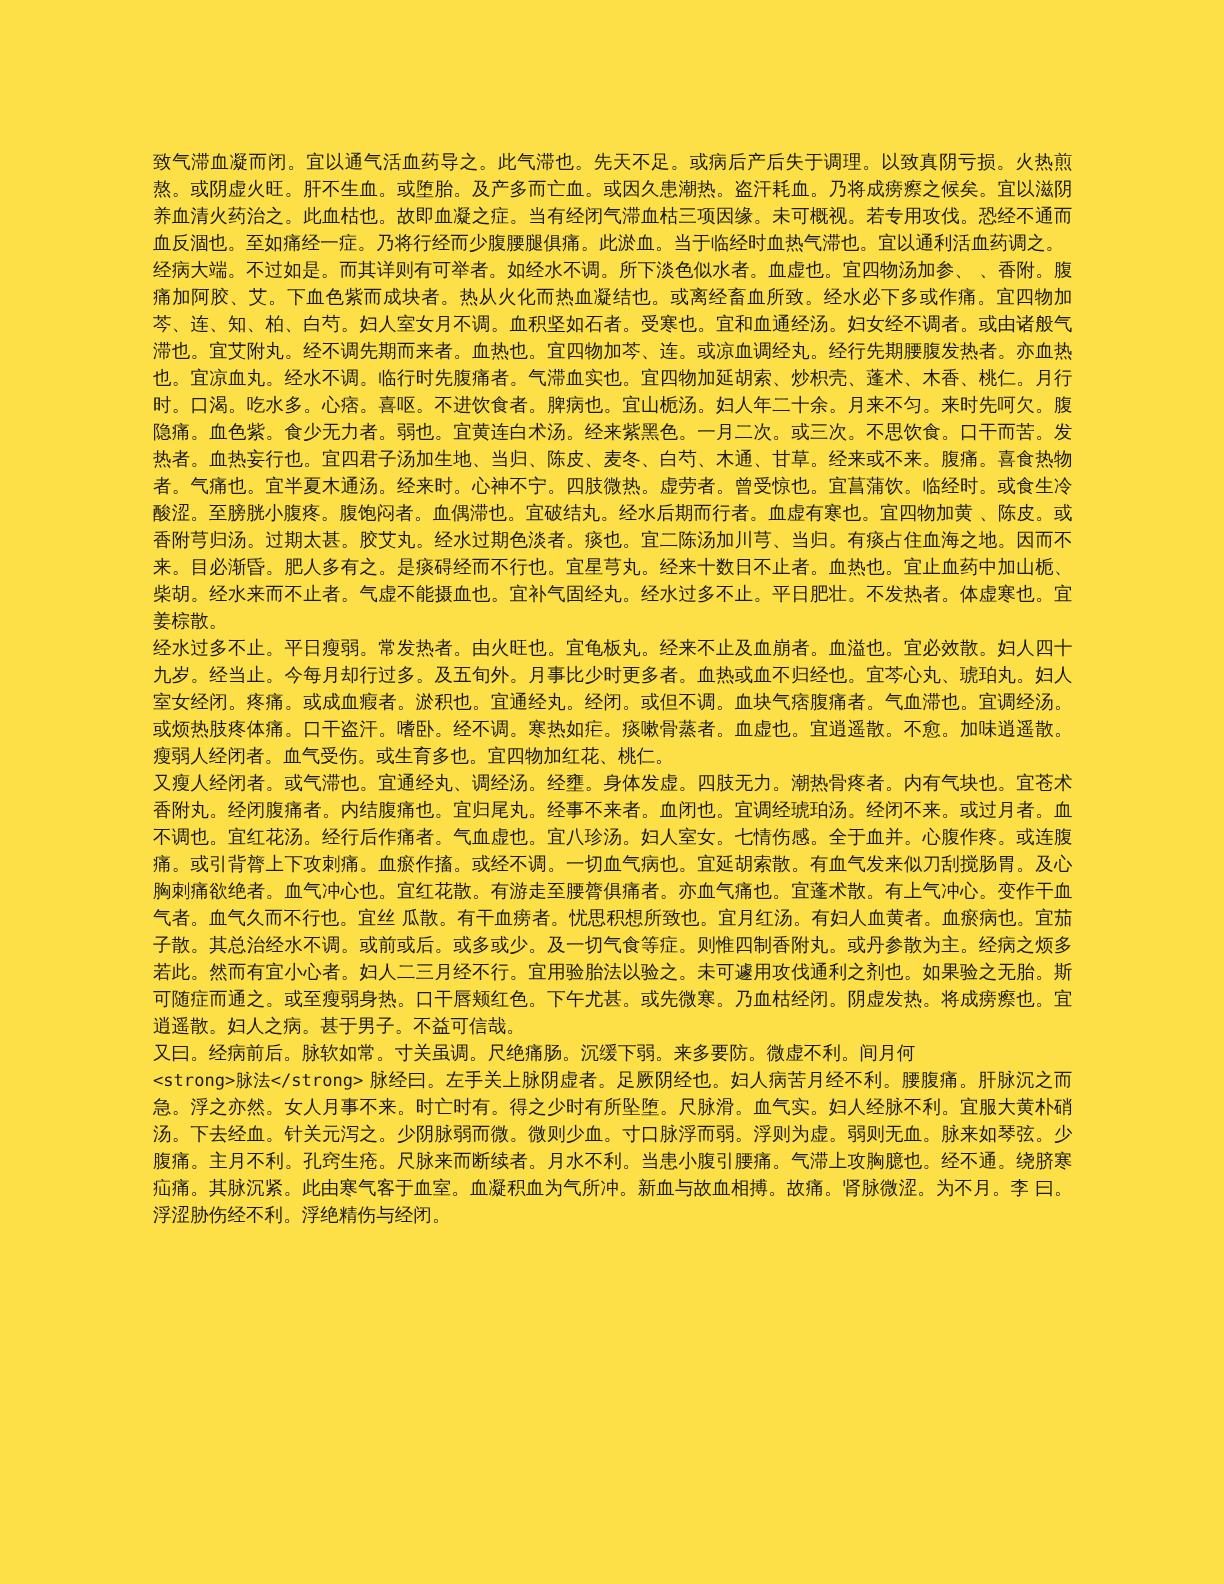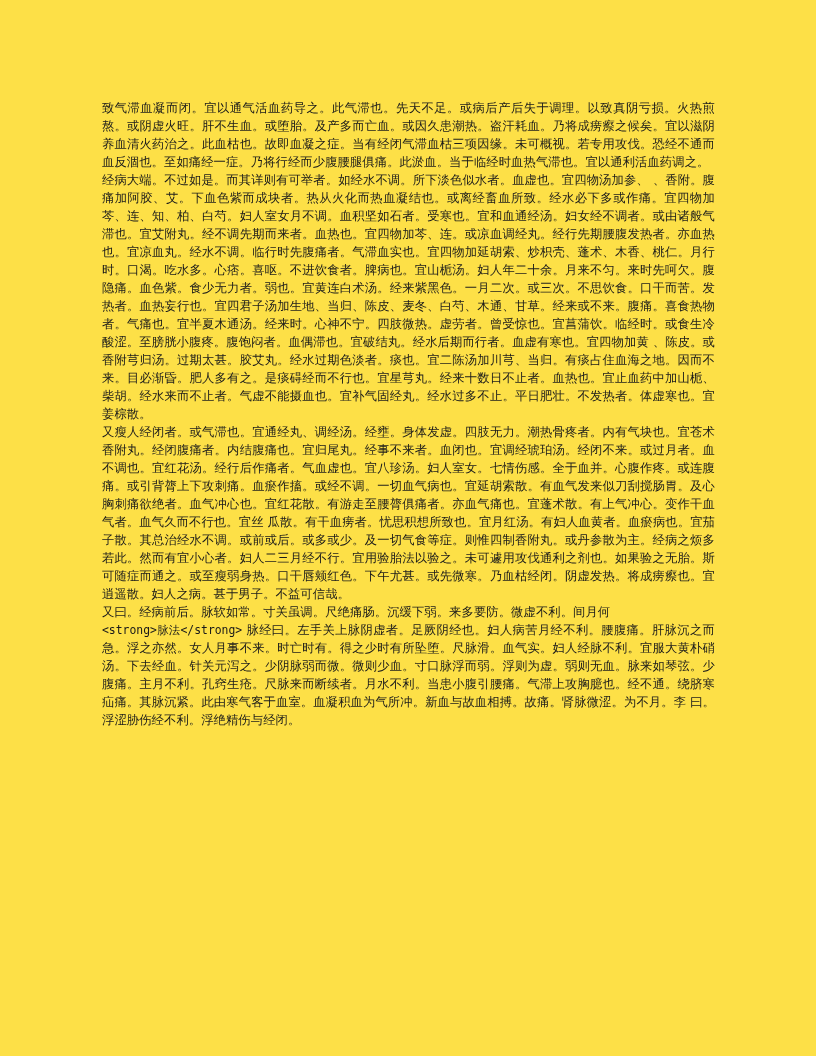--- a/index.html
+++ b/index.html
@@ -49,20 +49,21 @@
 </head>
 <body>
 
 <div class="page">
   <div class="text-column">
 
     <p class="para">致气滞血凝而闭。宜以通气活血药导之。此气滞也。先天不足。或病后产后失于调理。以致真阴亏损。火热煎熬。或阴虚火旺。肝不生血。或堕胎。及产多而亡血。或因久患潮热。盗汗耗血。乃将成痨瘵之候矣。宜以滋阴养血清火药治之。此血枯也。故即血凝之症。当有经闭气滞血枯三项因缘。未可概视。若专用攻伐。恐经不通而血反涸也。至如痛经一症。乃将行经而少腹腰腿俱痛。此淤血。当于临经时血热气滞也。宜以通利活血药调之。</p>
 
     <p class="para">经病大端。不过如是。而其详则有可举者。如经水不调。所下淡色似水者。血虚也。宜四物汤加参、 、香附。腹痛加阿胶、艾。下血色紫而成块者。热从火化而热血凝结也。或离经畜血所致。经水必下多或作痛。宜四物加芩、连、知、柏、白芍。妇人室女月不调。血积坚如石者。受寒也。宜和血通经汤。妇女经不调者。或由诸般气滞也。宜艾附丸。经不调先期而来者。血热也。宜四物加芩、连。或凉血调经丸。经行先期腰腹发热者。亦血热也。宜凉血丸。经水不调。临行时先腹痛者。气滞血实也。宜四物加延胡索、炒枳壳、蓬术、木香、桃仁。月行时。口渴。吃水多。心痞。喜呕。不进饮食者。脾病也。宜山栀汤。妇人年二十余。月来不匀。来时先呵欠。腹隐痛。血色紫。食少无力者。弱也。宜黄连白术汤。经来紫黑色。一月二次。或三次。不思饮食。口干而苦。发热者。血热妄行也。宜四君子汤加生地、当归、陈皮、麦冬、白芍、木通、甘草。经来或不来。腹痛。喜食热物者。气痛也。宜半夏木通汤。经来时。心神不宁。四肢微热。虚劳者。曾受惊也。宜菖蒲饮。临经时。或食生冷酸涩。至膀胱小腹疼。腹饱闷者。血偶滞也。宜破结丸。经水后期而行者。血虚有寒也。宜四物加黄 、陈皮。或香附芎归汤。过期太甚。胶艾丸。经水过期色淡者。痰也。宜二陈汤加川芎、当归。有痰占住血海之地。因而不来。目必渐昏。肥人多有之。是痰碍经而不行也。宜星芎丸。经来十数日不止者。血热也。宜止血药中加山栀、柴胡。经水来而不止者。气虚不能摄血也。宜补气固经丸。经水过多不止。平日肥壮。不发热者。体虚寒也。宜姜棕散。</p>
 
+    <p class="para">经水过多不止。平日瘦弱。常发热者。由火旺也。宜龟板丸。经来不止及血崩者。血溢也。宜必效散。妇人四十九岁。经当止。今每月却行过多。及五旬外。月事比少时更多者。血热或血不归经也。宜芩心丸、琥珀丸。妇人室女经闭。疼痛。或成血瘕者。淤积也。宜通经丸。经闭。或但不调。血块气痞腹痛者。气血滞也。宜调经汤。或烦热肢疼体痛。口干盗汗。嗜卧。经不调。寒热如疟。痰嗽骨蒸者。血虚也。宜逍遥散。不愈。加味逍遥散。瘦弱人经闭者。血气受伤。或生育多也。宜四物加红花、桃仁。</p>
 
     <p class="para">又瘦人经闭者。或气滞也。宜通经丸、调经汤。经壅。身体发虚。四肢无力。潮热骨疼者。内有气块也。宜苍术香附丸。经闭腹痛者。内结腹痛也。宜归尾丸。经事不来者。血闭也。宜调经琥珀汤。经闭不来。或过月者。血不调也。宜红花汤。经行后作痛者。气血虚也。宜八珍汤。妇人室女。七情伤感。全于血并。心腹作疼。或连腹痛。或引背膂上下攻刺痛。血瘀作搐。或经不调。一切血气病也。宜延胡索散。有血气发来似刀刮搅肠胃。及心胸刺痛欲绝者。血气冲心也。宜红花散。有游走至腰膂俱痛者。亦血气痛也。宜蓬术散。有上气冲心。变作干血气者。血气久而不行也。宜丝 瓜散。有干血痨者。忧思积想所致也。宜月红汤。有妇人血黄者。血瘀病也。宜茄子散。其总治经水不调。或前或后。或多或少。及一切气食等症。则惟四制香附丸。或丹参散为主。经病之烦多若此。然而有宜小心者。妇人二三月经不行。宜用验胎法以验之。未可遽用攻伐通利之剂也。如果验之无胎。斯可随症而通之。或至瘦弱身热。口干唇颊红色。下午尤甚。或先微寒。乃血枯经闭。阴虚发热。将成痨瘵也。宜逍遥散。妇人之病。甚于男子。不益可信哉。</p>
 
     <p class="para">又曰。经病前后。脉软如常。寸关虽调。尺绝痛肠。沉缓下弱。来多要防。微虚不利。间月何</p>
 
     <p class="para"><span class="mono-tag">&lt;strong&gt;脉法&lt;/strong&gt;</span> <span>脉经曰。左手关上脉阴虚者。足厥阴经也。妇人病苦月经不利。腰腹痛。肝脉沉之而急。浮之亦然。女人月事不来。时亡时有。得之少时有所坠堕。尺脉滑。血气实。妇人经脉不利。宜服大黄朴硝汤。下去经血。针关元泻之。少阴脉弱而微。微则少血。寸口脉浮而弱。浮则为虚。弱则无血。脉来如琴弦。少腹痛。主月不利。孔窍生疮。尺脉来而断续者。月水不利。当患小腹引腰痛。气滞上攻胸臆也。经不通。绕脐寒疝痛。其脉沉紧。此由寒气客于血室。血凝积血为气所冲。新血与故血相搏。故痛。肾脉微涩。为不月。李 曰。浮涩胁伤经不利。浮绝精伤与经闭。</span></p>
 
   </div>
 </div>
 

